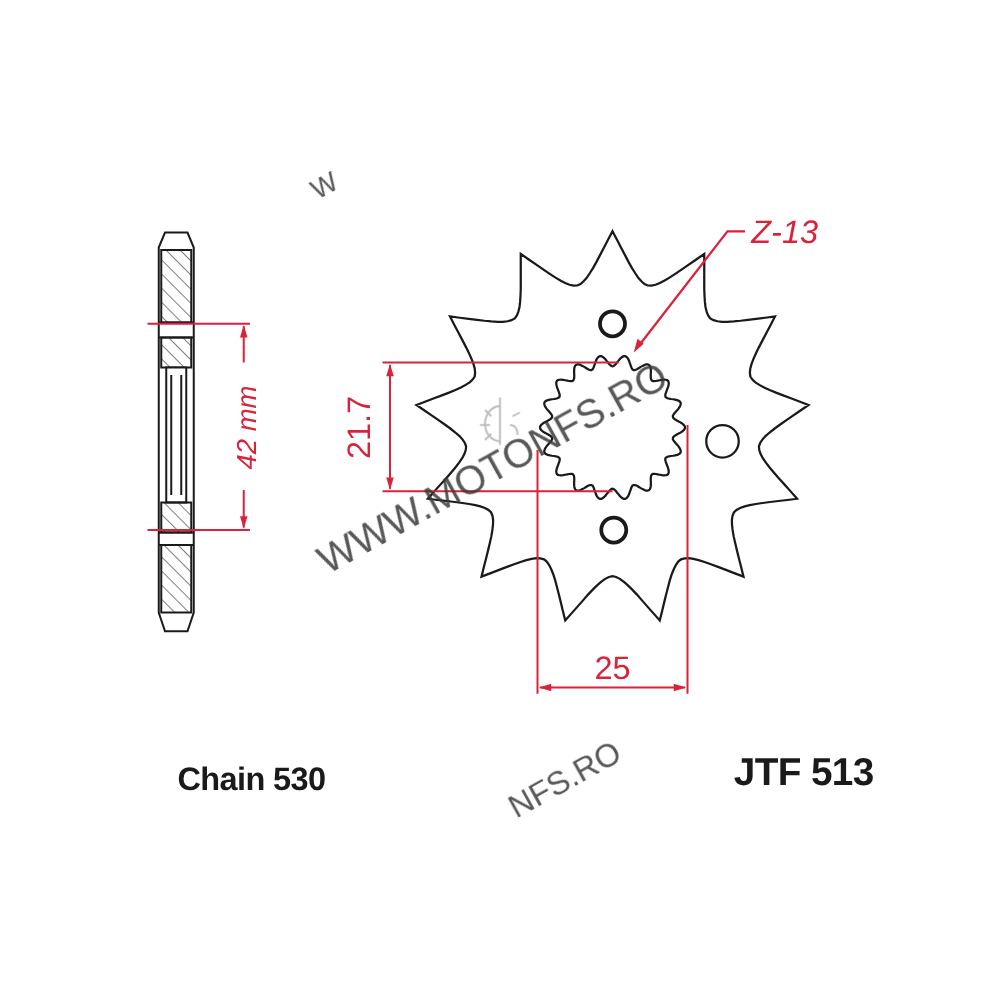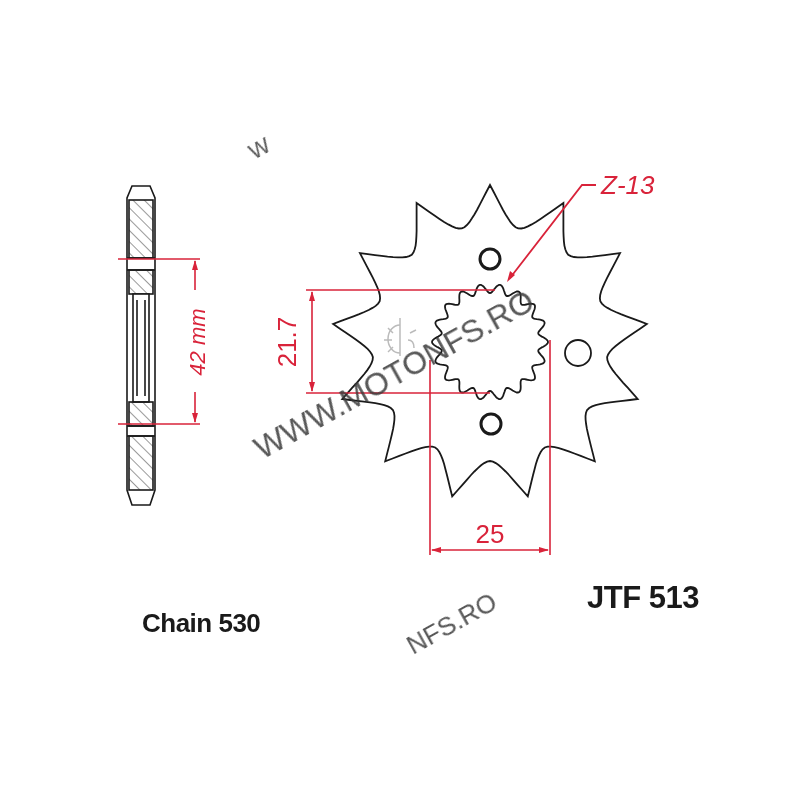--- a/index.html
+++ b/index.html
@@ -1,20 +1,20 @@
 <!DOCTYPE html>
 <html><head>
 <meta charset="utf-8">
 <style>
   html, body { margin: 0; padding: 0; background: #ffffff; }
   body { width: 800px; height: 800px; position: relative; overflow: hidden; font-family: "Liberation Sans", sans-serif; }
   svg { position: absolute; left: 0; top: 0; }
   .label { position: absolute; font-family: "Liberation Sans", sans-serif; font-weight: bold; color: #1a1a1a; font-size: 26px; letter-spacing: -0.5px; margin-left: 34px; }
   .label-chain { left: 108px; top: 608px; }
-  .label-part { left: 553px; top: 580px; font-size: 31px; }
+  .label-part { left: 553px; top: 600px; font-size: 31px; }
 </style>
 </head>
 <body>
 
 <svg width="800" height="800" viewBox="0 0 800 800" xmlns="http://www.w3.org/2000/svg">
   <defs>
     <pattern id="hatch" width="8" height="8" patternUnits="userSpaceOnUse" patternTransform="rotate(-45)">
       <line x1="0" y1="0" x2="0" y2="8" stroke="#555" stroke-width="1.2"></line>
     </pattern>
   </defs>

